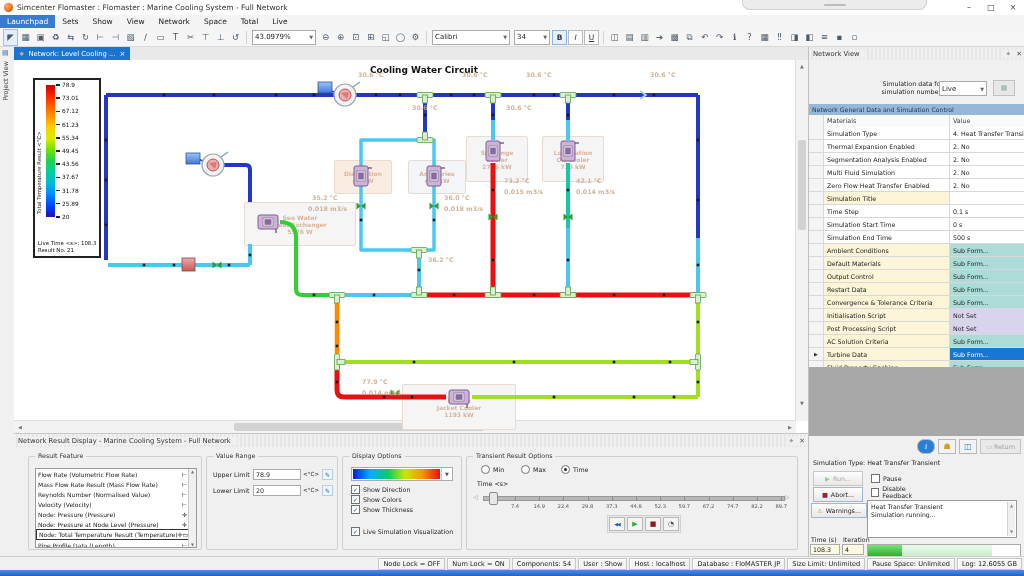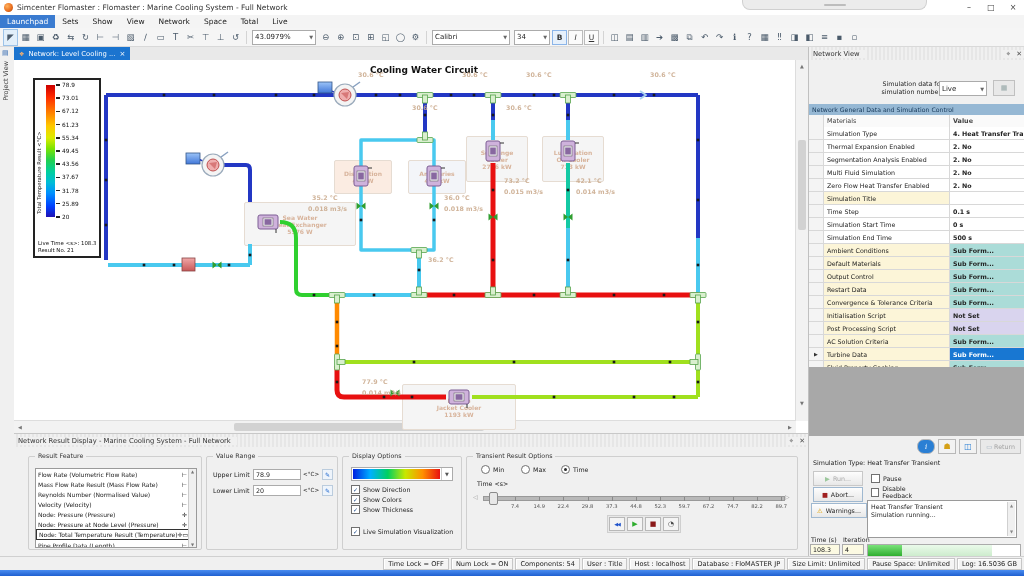--- a/index.html
+++ b/index.html
@@ -119,21 +119,21 @@
   #secthead{position:absolute;left:0;top:57px;right:0;height:11px;background:#96b8d4;color:#17395a;
             font-size:6.2px;display:flex;align-items:center;padding-left:3px;}
   #colhead{position:absolute;left:0;top:68px;right:0;height:12px;display:flex;font-size:6.4px;color:#444;
            background:#fafafa;border-bottom:1px solid #c8c8c8;}
   #proptable{position:absolute;left:0;top:80px;right:0;}
   .trow{display:flex;height:12px;border-bottom:1px solid #d8d8d8;background:#fff;font-size:6.3px;align-items:stretch;}
   .tmk{width:14px;border-right:1px solid #d8d8d8;background:#f4f4f4;font-size:5px;color:#333;
        display:flex;align-items:center;justify-content:center;}
   .tpc{width:122px;border-right:1px solid #d8d8d8;display:flex;align-items:center;padding-left:3px;
        white-space:nowrap;overflow:hidden;}
-  .tvc{flex:1;display:flex;align-items:center;padding-left:3px;white-space:nowrap;overflow:hidden;font-weight:bold;}
+  .tvc{flex:1;display:flex;align-items:center;padding-left:3px;white-space:nowrap;overflow:hidden;}
   .tpc.y{background:#fcf5d8;}
   .tvc.t{background:#abdcd8;}
   .tvc.l{background:#d9d4ee;}
   .tvc.s{background:#1877d2;color:#fff;}
   #grayfill{position:absolute;left:0;top:320px;right:0;height:69px;background:#a8a8a8;}
   #ctrlbtns{position:absolute;right:4px;top:392px;display:flex;gap:3px;align-items:center;}
   .roundbtn{width:16px;height:13px;border:1px solid #b8b8b8;background:#f2f2f2;display:flex;align-items:center;justify-content:center;font-size:8px;}
   .roundbtn.info{color:#fff;background:#2a7fd4;border-radius:7px;font-size:7px;font-style:italic;font-family:"DejaVu Serif",serif;}
   .roundbtn.fb{color:#d4a017;}
   .roundbtn.save{color:#2a7fd4;}
@@ -891,23 +891,23 @@
   <span class="valfld" style="left:1px;top:497px;width:30px">108.3</span>
   <span class="valfld" style="left:33px;top:497px;width:22px">4</span>
   <div id="progress">
       <span class="fill"></span>
       <span class="fill2"></span>
     </div>
 </div>
 
 <div class="abs" id="statusbar">
   <span class="flex"></span>
-  <span class="seg">Time Lock = OFF</span>
+  <span class="seg">Node Lock = OFF</span>
     <span class="seg">Num Lock = ON</span>
     <span class="seg">Components: 54</span>
-    <span class="seg">User : Title</span>
+    <span class="seg">User : Show</span>
     <span class="seg">Host : localhost</span>
     <span class="seg">Database : FloMASTER JP</span>
     <span class="seg">Size Limit: Unlimited</span>
     <span class="seg">Pause Space: Unlimited</span>
-    <span class="seg">Log: 16.5036 GB</span>
+    <span class="seg">Log: 12.6055 GB</span>
 </div>
 <div class="abs" id="bluebar"></div>
 
 </body></html>

